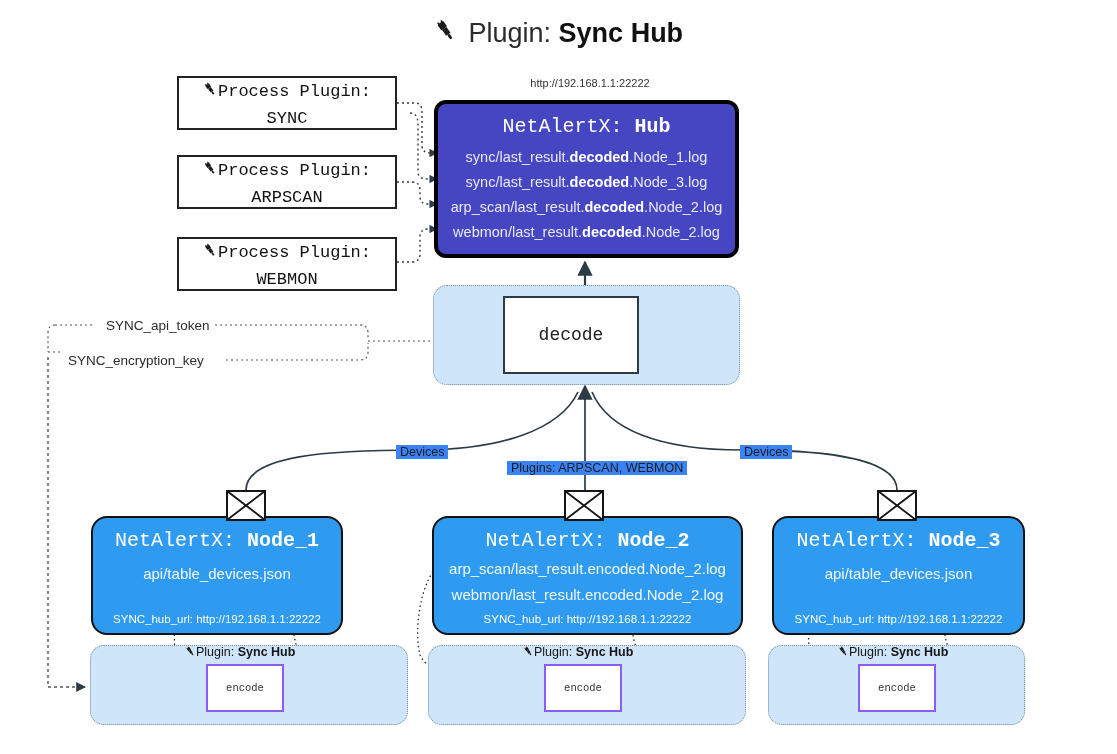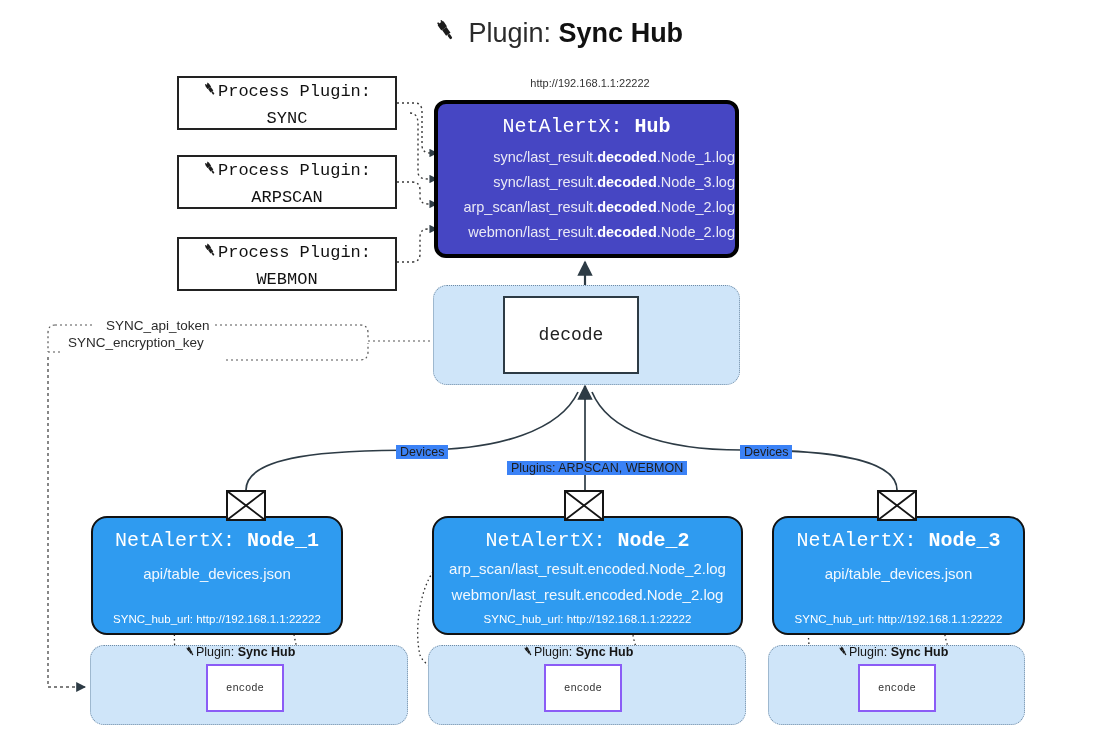--- a/index.html
+++ b/index.html
@@ -97,21 +97,21 @@
     text-align: center;
     margin-top: 11px;
     white-space: nowrap;
   }
   #hub-box .hub-title b { font-weight: bold; }
   .hub-lines {
     margin-top: 7px;
     color: #e9e9f5;
     font-size: 14.5px;
     line-height: 25px;
-    text-align: right;
+    text-align: center;
   }
   .hub-lines div { white-space: nowrap; }
   .hub-lines b { color: #ffffff; font-weight: bold; }
 
   
   #decode-cluster {
     position: absolute;
     box-sizing: border-box;
     left: 433px;
     top: 285px;
@@ -144,21 +144,21 @@
   .setting-label {
     position: absolute;
     background: #ffffff;
     font-size: 13.5px;
     color: #2b2b2b;
     white-space: nowrap;
     padding: 0 3px;
     z-index: 4;
   }
   #lbl-api-token { left: 103px; top: 318px; }
-  #lbl-enc-key   { left: 65px;  top: 335px; text-align: right; }
+  #lbl-enc-key   { left: 65px;  top: 353px; text-align: right; }
 
   
   .edge-label {
     position: absolute;
     background: #3b82f6;
     font-size: 12.5px;
     color: #1d1d1d;
     white-space: nowrap;
     padding: 0 4px;
     z-index: 4;

